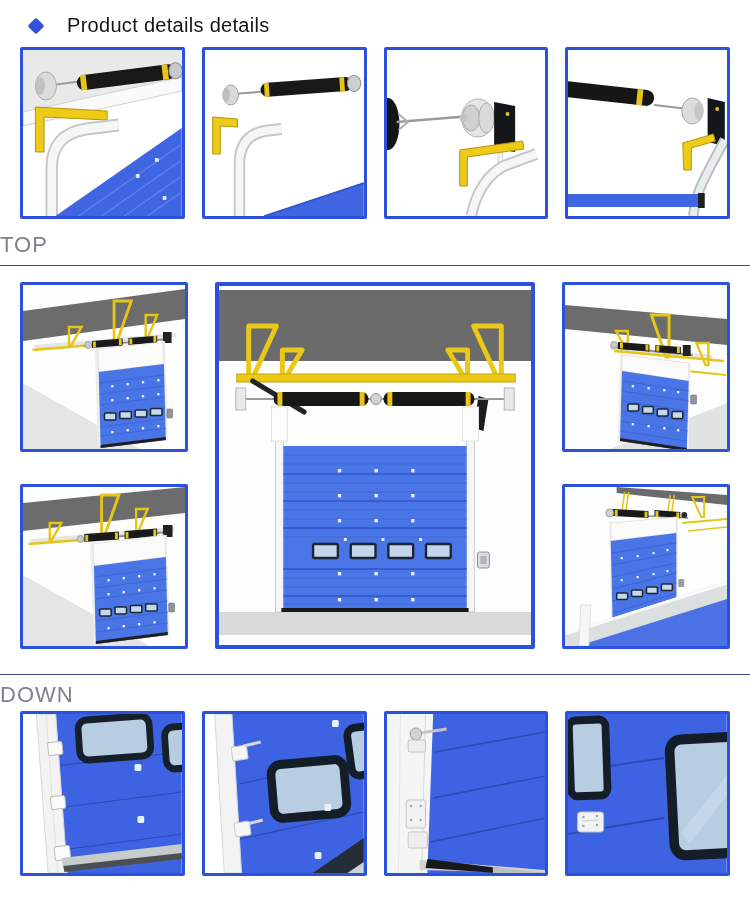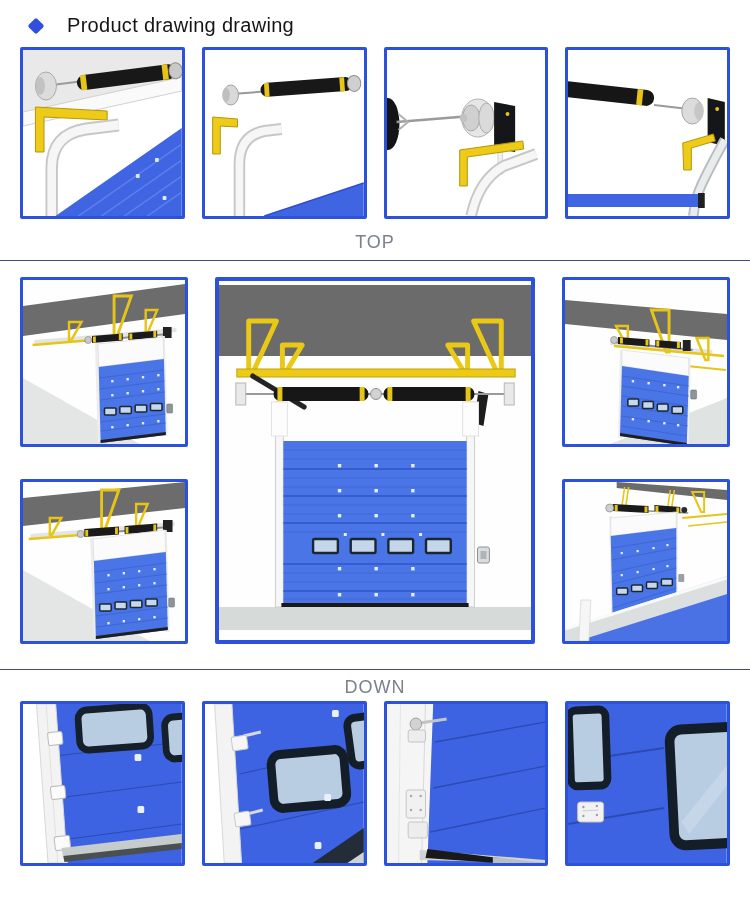--- a/index.html
+++ b/index.html
@@ -15,38 +15,38 @@
     font-family:"Liberation Sans",sans-serif;position:relative;
   }
   .header{display:flex;align-items:center;padding:14px 0 10px 30px;}
   .diamond{width:12px;height:12px;background:var(--diamond);transform:rotate(45deg);border-radius:2px;margin-right:25px;flex:0 0 auto;}
   .title{font-size:20px;color:var(--title-text);letter-spacing:.3px;}
   .row{display:flex;gap:17px;padding:0 20px;}
   .thumb{flex:1;border:3px solid var(--accent-border);border-radius:2px;background:#fff;box-sizing:border-box;overflow:hidden;}
   .row-top .thumb{height:172px;}
   .row-bottom .thumb{height:165px;}
   .thumb svg{display:block;width:100%;height:100%;}
-  .section-label{text-align:center;color:var(--label-text);font-size:18px;letter-spacing:1px;}
+  .section-label{text-align:left;color:var(--label-text);font-size:22px;letter-spacing:1px;}
   .label-top{margin:13px 0 7px;}
   .label-down{margin:7px 0 1px;}
   .divider{border:none;border-top:1px solid var(--divider);margin:0;height:0;}
   .mid{display:flex;gap:27px;margin:16px 20px 0;}
   .side-col{width:168px;flex:0 0 auto;display:flex;flex-direction:column;justify-content:space-between;height:367px;}
   .side-col .thumb{flex:0 0 auto;width:100%;}
   .t-170{height:170px;} .t-165{height:165px;}
   .thumb-main{flex:1;height:367px;border-width:4px;}
   .mid-wrap{margin-bottom:25px;}
   .row-bottom{margin-top:3px;}
 </style>
 </head>
 <body>
 
 <div class="header">
   <span class="diamond"></span>
-  <span class="title">Product drawing drawing</span>
+  <span class="title">Product details details</span>
 </div>
 
 <div class="row row-top">
 
   <figure class="thumb" style="margin:0">
     <svg viewBox="0 0 166 166" preserveAspectRatio="none">
       <rect width="166" height="166" fill="#ffffff"></rect>
       <polygon points="0,0 166,0 166,28 0,70" fill="#e9e9e9"></polygon>
       <polygon points="0,62 166,27 166,41 0,76" fill="#fafafa" stroke="#d0d0d0" stroke-width="1"></polygon>
       <line x1="14" y1="37" x2="162" y2="19" stroke="#9a9a9a" stroke-width="2"></line>

